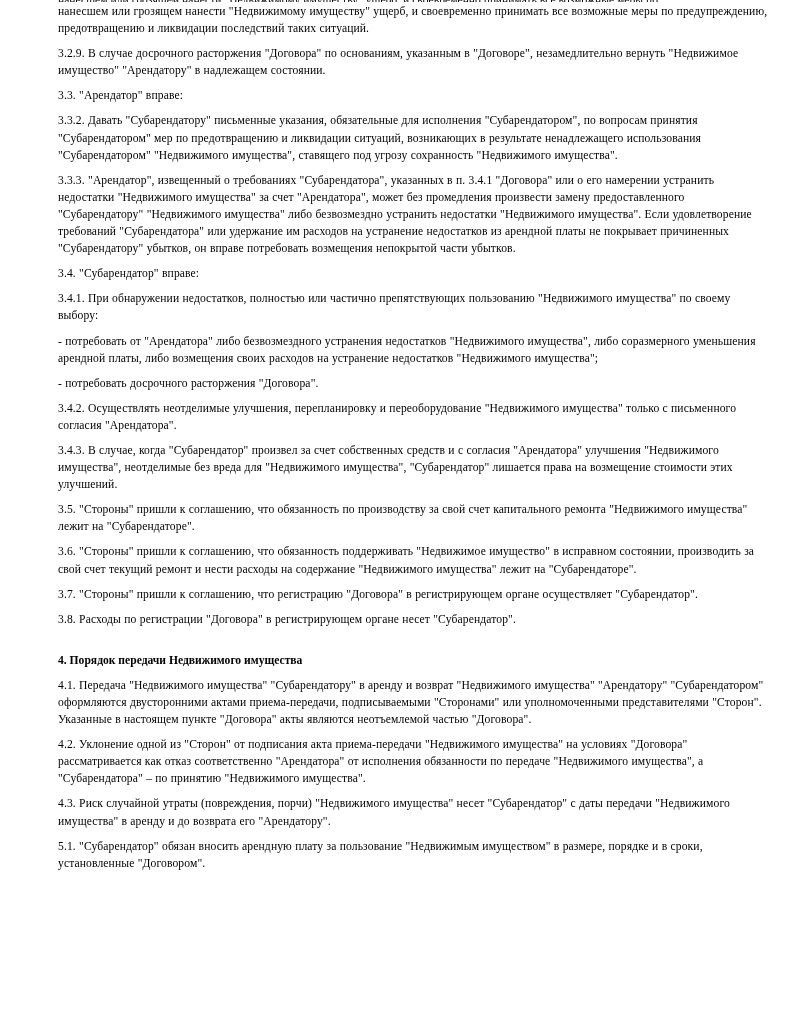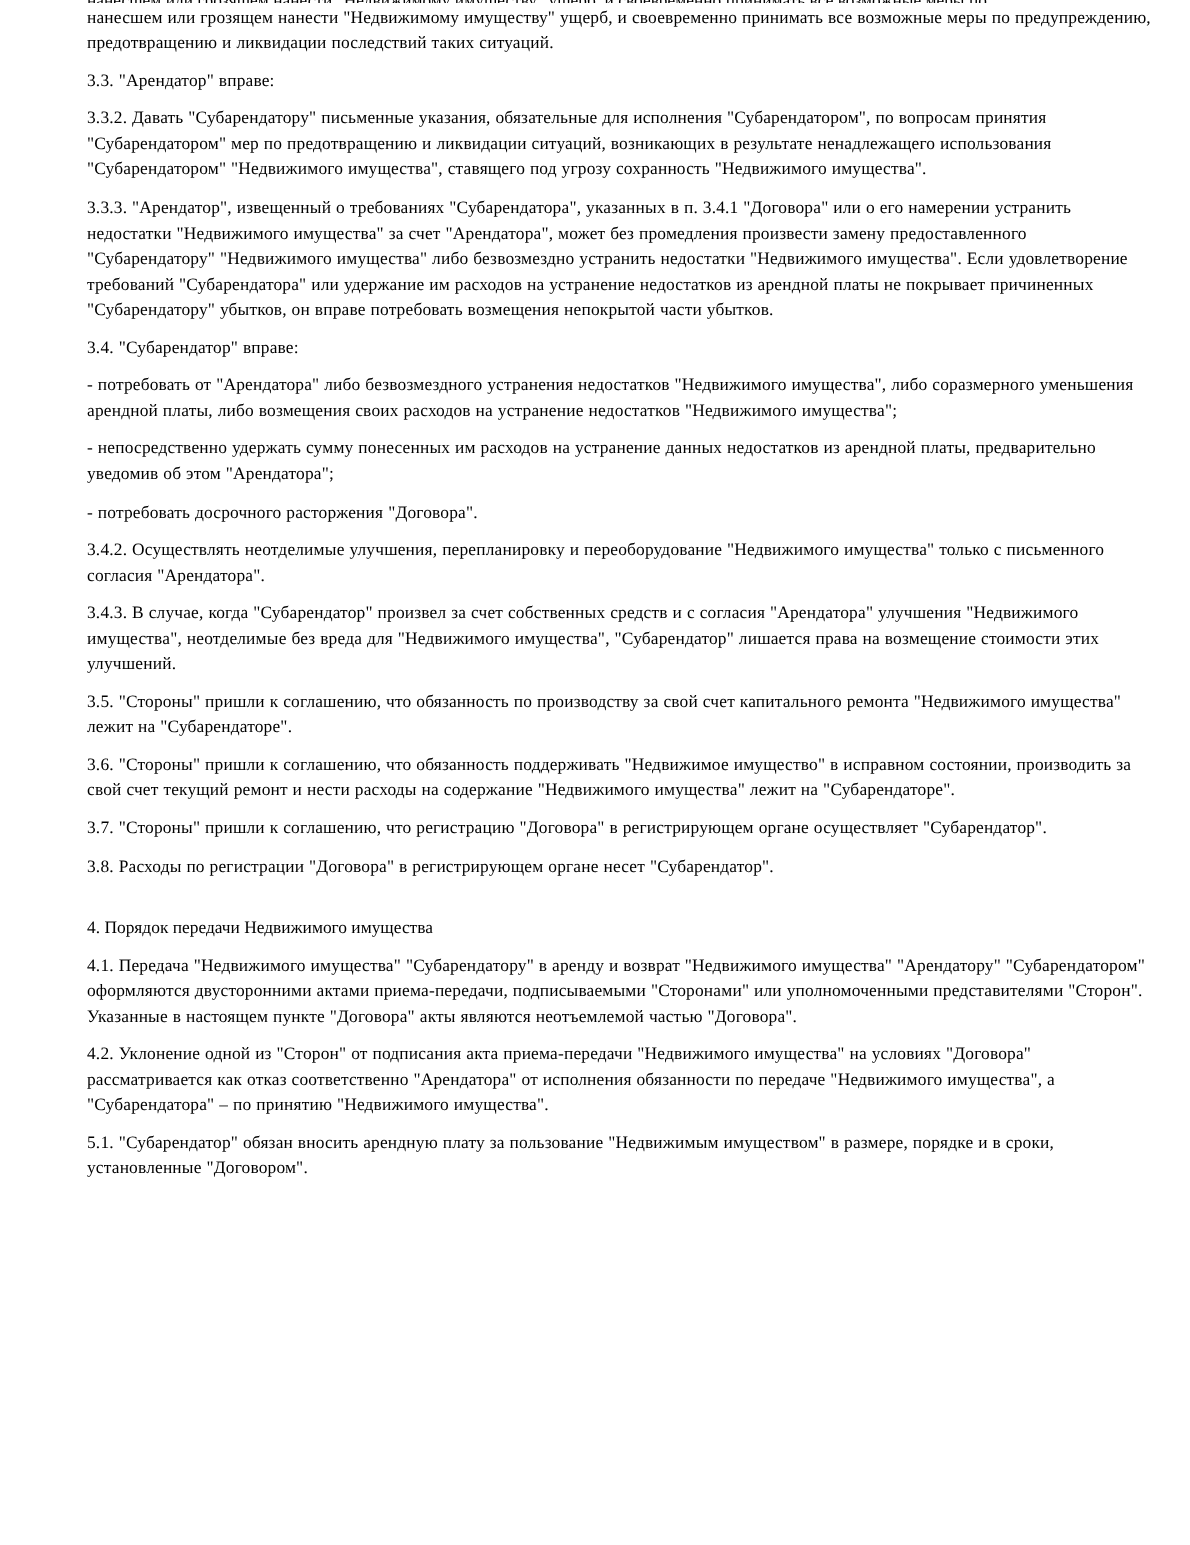--- a/index.html
+++ b/index.html
@@ -48,48 +48,50 @@
     line-height: 17.1px;
     text-align: left;
     letter-spacing: 0.01em;
     word-spacing: 0.02em;
     color: #000000;
   }
   h2.heading {
     margin: 22px 0 8px 0;
     font-size: 11.6px;
     line-height: 17.1px;
-    font-weight: normal;
+    font-weight: bold;
     color: #000000;
   }
   h2.heading.first-heading {
     margin-top: 24px;
   }
 </style>
 </head>
 <body>
 
 <div id="document-page">
 
   <div class="clipped-top">нанесшем или грозящем нанести "Недвижимому имуществу" ущерб, и своевременно принимать все возможные меры по</div>
 
   <div class="body-wrap">
       <p class="para">нанесшем или грозящем нанести "Недвижимому имуществу" ущерб, и своевременно принимать все возможные меры по предупреждению, предотвращению и ликвидации последствий таких ситуаций.</p>
+      <p class="para">3.2.9. В случае досрочного расторжения "Договора" по основаниям, указанным в "Договоре", незамедлительно вернуть "Недвижимое имущество" "Арендатору" в надлежащем состоянии.</p>
       <p class="para">3.3. "Арендатор" вправе:</p>
       <p class="para">3.3.2. Давать "Субарендатору" письменные указания, обязательные для исполнения "Субарендатором", по вопросам принятия "Субарендатором" мер по предотвращению и ликвидации ситуаций, возникающих в результате ненадлежащего использования "Субарендатором" "Недвижимого имущества", ставящего под угрозу сохранность "Недвижимого имущества".</p>
       <p class="para">3.3.3. "Арендатор", извещенный о требованиях "Субарендатора", указанных в п. 3.4.1 "Договора" или о его намерении устранить недостатки "Недвижимого имущества" за счет "Арендатора", может без промедления произвести замену предоставленного "Субарендатору" "Недвижимого имущества" либо безвозмездно устранить недостатки "Недвижимого имущества". Если удовлетворение требований "Субарендатора" или удержание им расходов на устранение недостатков из арендной платы не покрывает причиненных "Субарендатору" убытков, он вправе потребовать возмещения непокрытой части убытков.</p>
       <p class="para">3.4. "Субарендатор" вправе:</p>
+      <p class="para">3.4.1. При обнаружении недостатков, полностью или частично препятствующих пользованию "Недвижимого имущества" по своему выбору:</p>
       <p class="para">- потребовать от "Арендатора" либо безвозмездного устранения недостатков "Недвижимого имущества", либо соразмерного уменьшения арендной платы, либо возмещения своих расходов на устранение недостатков "Недвижимого имущества";</p>
-      <p class="para">- непосредственно удержать сумму понесенных им расходов на устранение данных недостатков из арендной платы, предварительно уведомив об этом "Арендатора";</p>
       <p class="para">- потребовать досрочного расторжения "Договора".</p>
       <p class="para">3.4.2. Осуществлять неотделимые улучшения, перепланировку и переоборудование  "Недвижимого имущества" только с письменного согласия "Арендатора".</p>
       <p class="para">3.4.3. В случае, когда "Субарендатор" произвел за счет собственных средств и с согласия "Арендатора" улучшения "Недвижимого имущества", неотделимые без вреда для "Недвижимого имущества", "Субарендатор" лишается права на возмещение стоимости этих улучшений.</p>
       <p class="para">3.5. "Стороны" пришли к соглашению, что обязанность по производству за свой счет капитального ремонта "Недвижимого имущества" лежит на "Субарендаторе".</p>
       <p class="para">3.6. "Стороны" пришли к соглашению, что обязанность поддерживать "Недвижимое имущество" в исправном состоянии, производить за свой счет текущий ремонт и нести расходы на содержание "Недвижимого имущества" лежит на "Субарендаторе".</p>
       <p class="para">3.7. "Стороны" пришли к соглашению, что регистрацию "Договора" в регистрирующем органе осуществляет "Субарендатор".</p>
       <p class="para">3.8. Расходы по регистрации "Договора" в регистрирующем органе несет "Субарендатор".</p>
       <h2 class="heading first-heading">4. Порядок передачи Недвижимого имущества</h2>
       <p class="para">4.1. Передача "Недвижимого имущества" "Субарендатору" в аренду и возврат "Недвижимого имущества" "Арендатору" "Субарендатором" оформляются двусторонними актами приема-передачи, подписываемыми "Сторонами" или уполномоченными представителями "Сторон". Указанные в настоящем пункте "Договора" акты являются неотъемлемой частью "Договора".</p>
       <p class="para">4.2. Уклонение одной из "Сторон" от подписания акта приема-передачи "Недвижимого имущества" на условиях "Договора" рассматривается как отказ соответственно "Арендатора" от исполнения обязанности по передаче "Недвижимого имущества", а "Субарендатора" – по принятию "Недвижимого имущества".</p>
+      <p class="para">4.3. Риск случайной утраты (повреждения, порчи) "Недвижимого имущества" несет "Субарендатор" с даты передачи "Недвижимого имущества" в аренду и до возврата его "Арендатору".</p>
       <p class="para">5.1. "Субарендатор" обязан вносить арендную плату за пользование "Недвижимым имуществом" в размере, порядке и в сроки, установленные "Договором".</p>
     </div>
 
 </div>
 
 </body></html>

